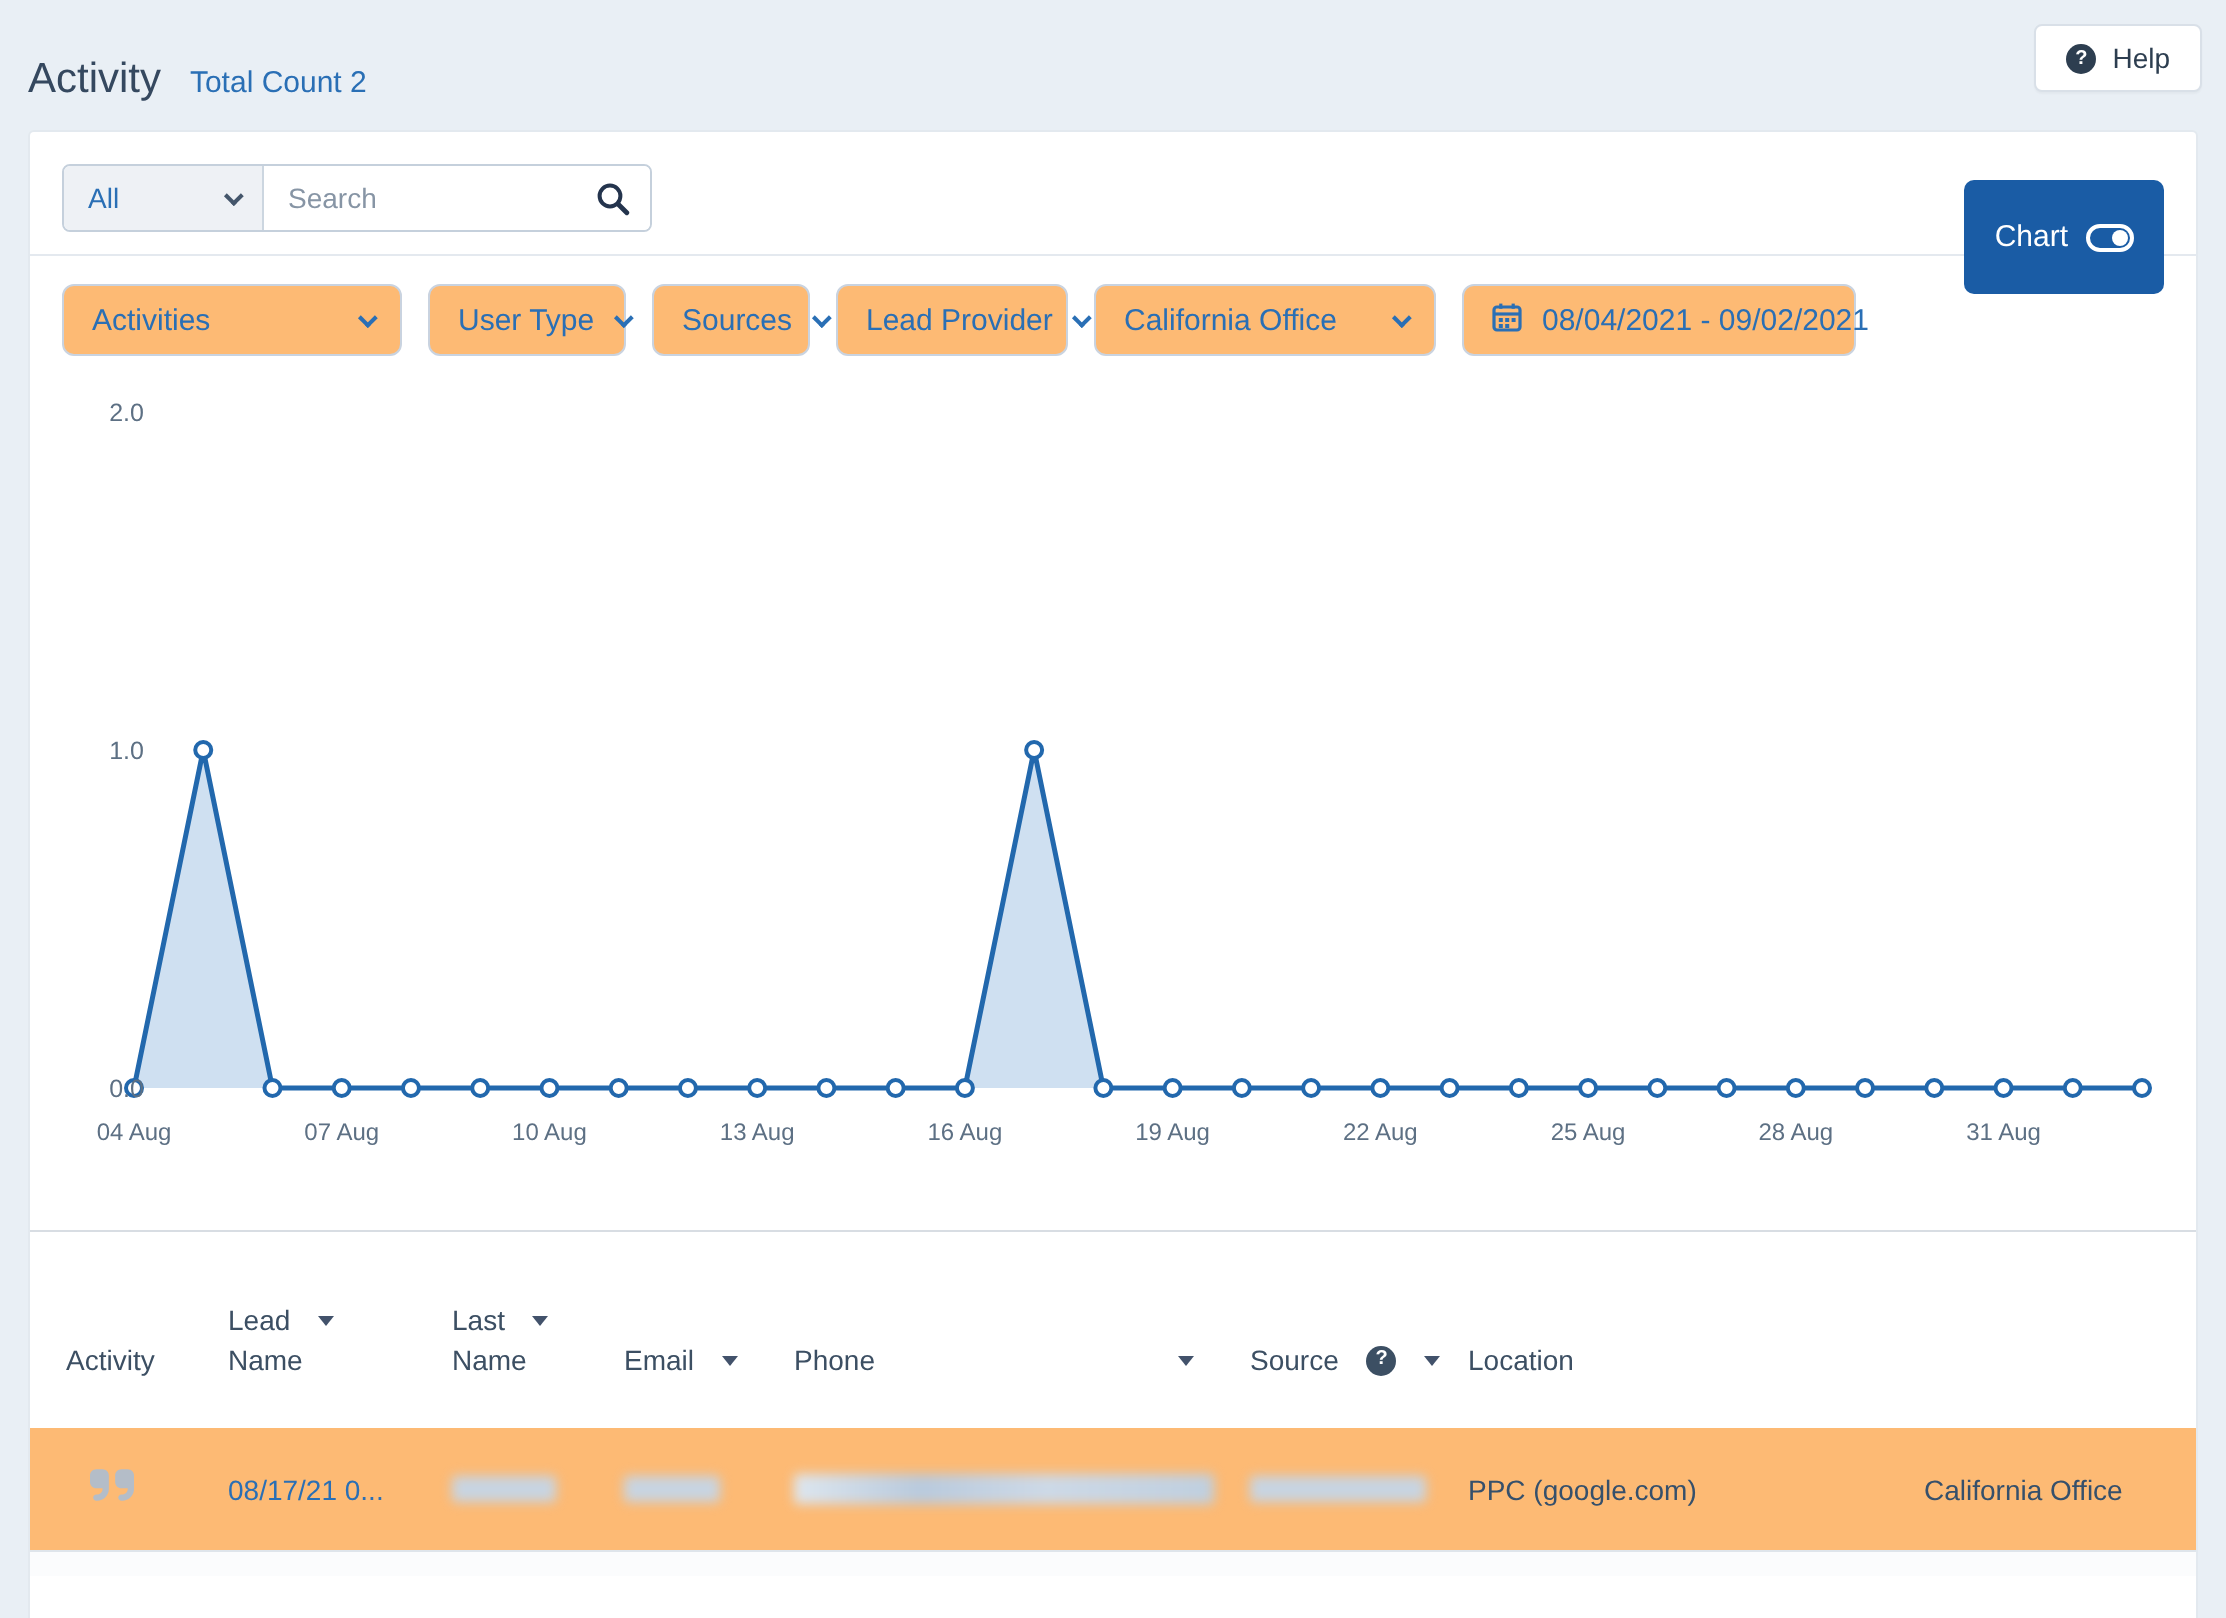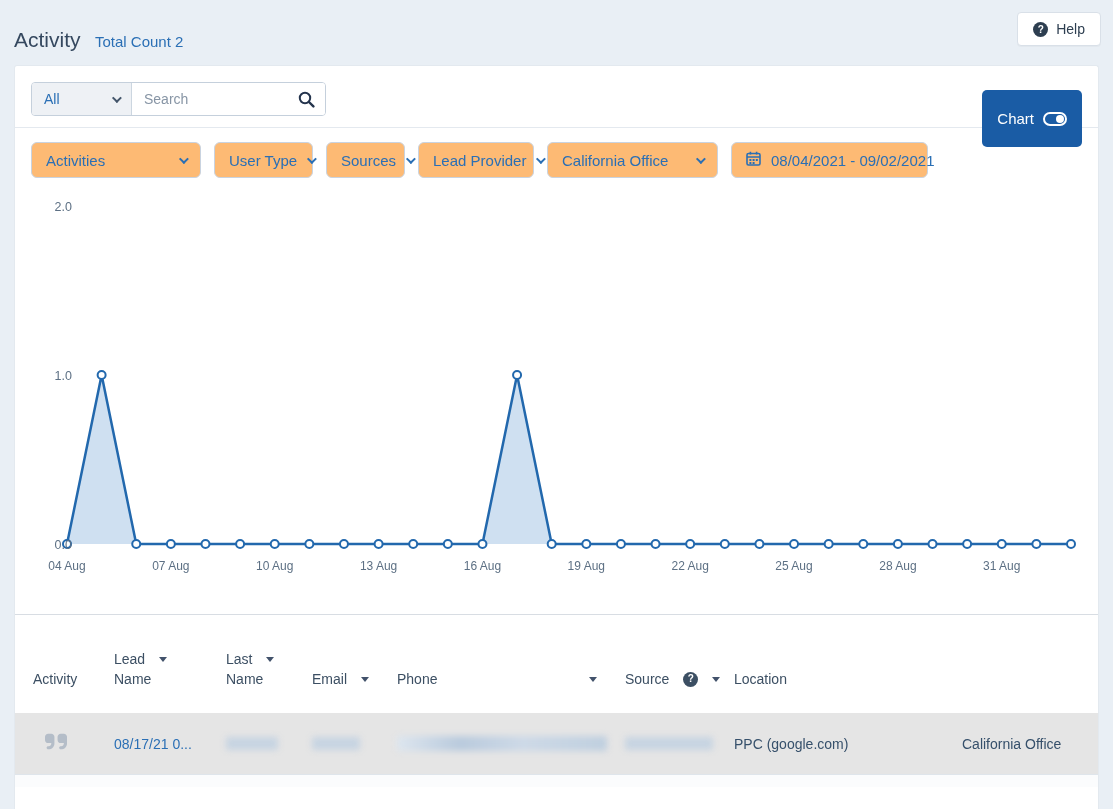--- a/index.html
+++ b/index.html
@@ -75,21 +75,21 @@
   .tgrid { display:grid; grid-template-columns:81px 112px 86px 85px 228px 109px 228px 1fr; padding-left:18px; }
   .thead { height:98px; }
   .thead .cell { display:flex; flex-direction:column; justify-content:flex-end; padding-bottom:24px; font-size:14px; color:#3c4f63; }
   .hline { display:flex; align-items:center; gap:14px; line-height:20px; }
   .caret { width:0; height:0; border-left:4px solid transparent; border-right:4px solid transparent; border-top:5px solid #42526b; flex:none; }
   .caret.push { margin-left:auto; margin-right:28px; }
   .src-help {
     width:15px; height:15px; border-radius:50%; background:#3c4f63; color:#fff;
     font-size:10px; font-weight:bold; display:inline-flex; align-items:center; justify-content:center; flex:none;
   }
-  .trow { height:62px; background:#e5e5e5; border-bottom:1px solid #dfe5eb; align-items:center; font-size:14px; }
+  .trow { height:62px; background:#fdba74; border-bottom:1px solid #dfe5eb; align-items:center; font-size:14px; }
   .trow .cell { display:flex; align-items:center; }
   .date-link { color:#2a6fb5; cursor:pointer; }
   .plain-text { color:#36506b; }
   .blur-block { background:#c7d4e2; border-radius:2px; filter:blur(3px); }
   .b-first { width:52px; height:13px; }
   .b-last  { width:48px; height:13px; }
   .b-email { width:210px; height:15px; background:linear-gradient(90deg,#dde6ef,#b9cadd 30%,#cdd9e7 60%,#bfcfdf); }
   .b-phone { width:88px; height:13px; }
   .next-row-sliver { height:12px; background:#fbfcfd; }
 </style>

